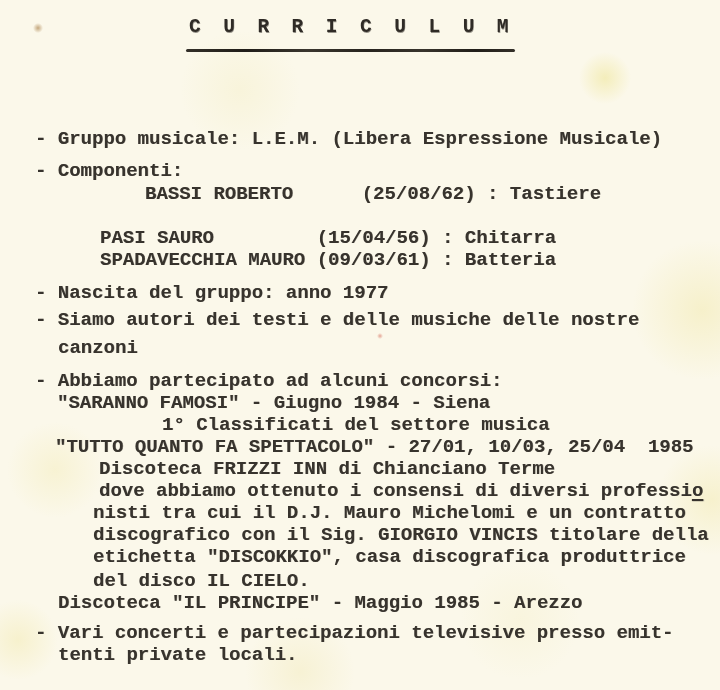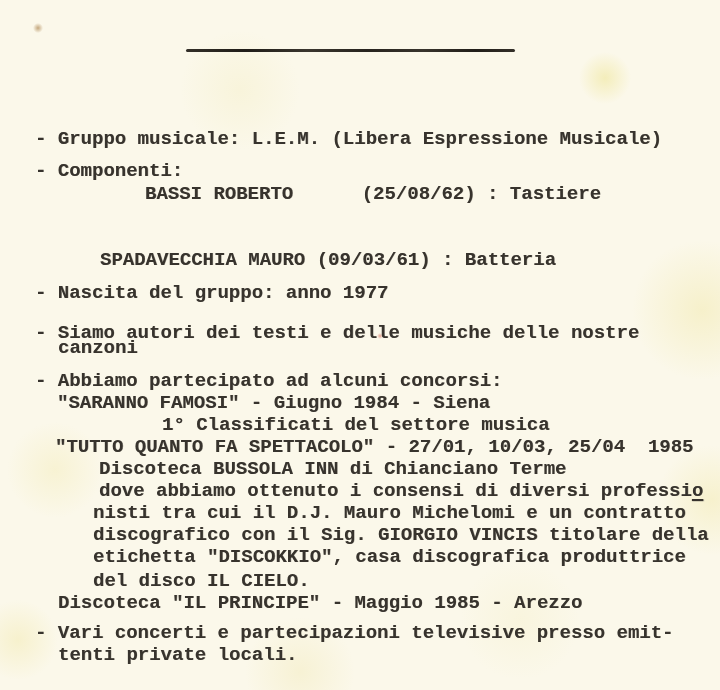--- a/index.html
+++ b/index.html
@@ -58,34 +58,36 @@
       #332f28 0%, #201d18 18%, #3a362e 37%, #27241e 55%,
       #38342c 72%, #211e19 88%, #332f28 100%);
   }
   .u { text-decoration: underline; text-underline-offset: 3px; text-decoration-thickness: 2px; }
 </style>
 </head>
 <body>
 
 <div class="paper">
 
+  <div class="title">C U R R I C U L U M</div>
   <div class="title-underline"></div>
 
   <div class="line" style="left:35px;  top:128px;text-align:right;">- Gruppo musicale: L.E.M. (Libera Espressione Musicale)</div>
   <div class="line" style="left:35px;  top:160px;">- Componenti:</div>
   <div class="line" style="left:100px; top:183px;margin-left:45px;">BASSI ROBERTO      (25/08/62) : Tastiere</div>
+  <div class="line" style="left:100px; top:227px;">PASI SAURO         (15/04/56) : Chitarra</div>
   <div class="line" style="left:100px; top:249px;">SPADAVECCHIA MAURO (09/03/61) : Batteria</div>
   <div class="line" style="left:35px;  top:282px;">- Nascita del gruppo: anno 1977</div>
-  <div class="line" style="left:35px;  top:322px;">- Siamo autori dei testi e delle musiche delle nostre</div>
+  <div class="line" style="left:35px;  top:309px;">- Siamo autori dei testi e delle musiche delle nostre</div>
   <div class="line" style="left:58px;  top:337px;">canzoni</div>
   <div class="line" style="left:35px;  top:370px;">- Abbiamo partecipato ad alcuni concorsi:</div>
   <div class="line" style="left:57px;  top:392px;">"SARANNO FAMOSI" - Giugno 1984 - Siena</div>
   <div class="line" style="left:162px; top:414px;">1° Classificati del settore musica</div>
   <div class="line" style="left:55px;  top:436px;">"TUTTO QUANTO FA SPETTACOLO" - 27/01, 10/03, 25/04  1985</div>
-  <div class="line" style="left:99px;  top:458px;">Discoteca BUSSOLA INN di Chianciano Terme</div>
+  <div class="line" style="left:99px;  top:458px;">Discoteca FRIZZI INN di Chianciano Terme</div>
   <div class="line" style="left:99px;  top:480px;"><span>dove abbiamo ottenuto i consensi di diversi professi</span><span class="u">o</span></div>
   <div class="line" style="left:93px;  top:502px;">nisti tra cui il D.J. Mauro Michelomi e un contratto</div>
   <div class="line" style="left:93px;  top:524px;">discografico con il Sig. GIORGIO VINCIS titolare della</div>
   <div class="line" style="left:93px;  top:546px;">etichetta "DISCOKKIO", casa discografica produttrice</div>
   <div class="line" style="left:93px;  top:570px;">del disco IL CIELO.</div>
   <div class="line" style="left:58px;  top:592px;">Discoteca "IL PRINCIPE" - Maggio 1985 - Arezzo</div>
   <div class="line" style="left:35px;  top:622px;text-align:right;">- Vari concerti e partecipazioni televisive presso emit-</div>
   <div class="line" style="left:58px;  top:644px;">tenti private locali.</div>
 
 </div>

